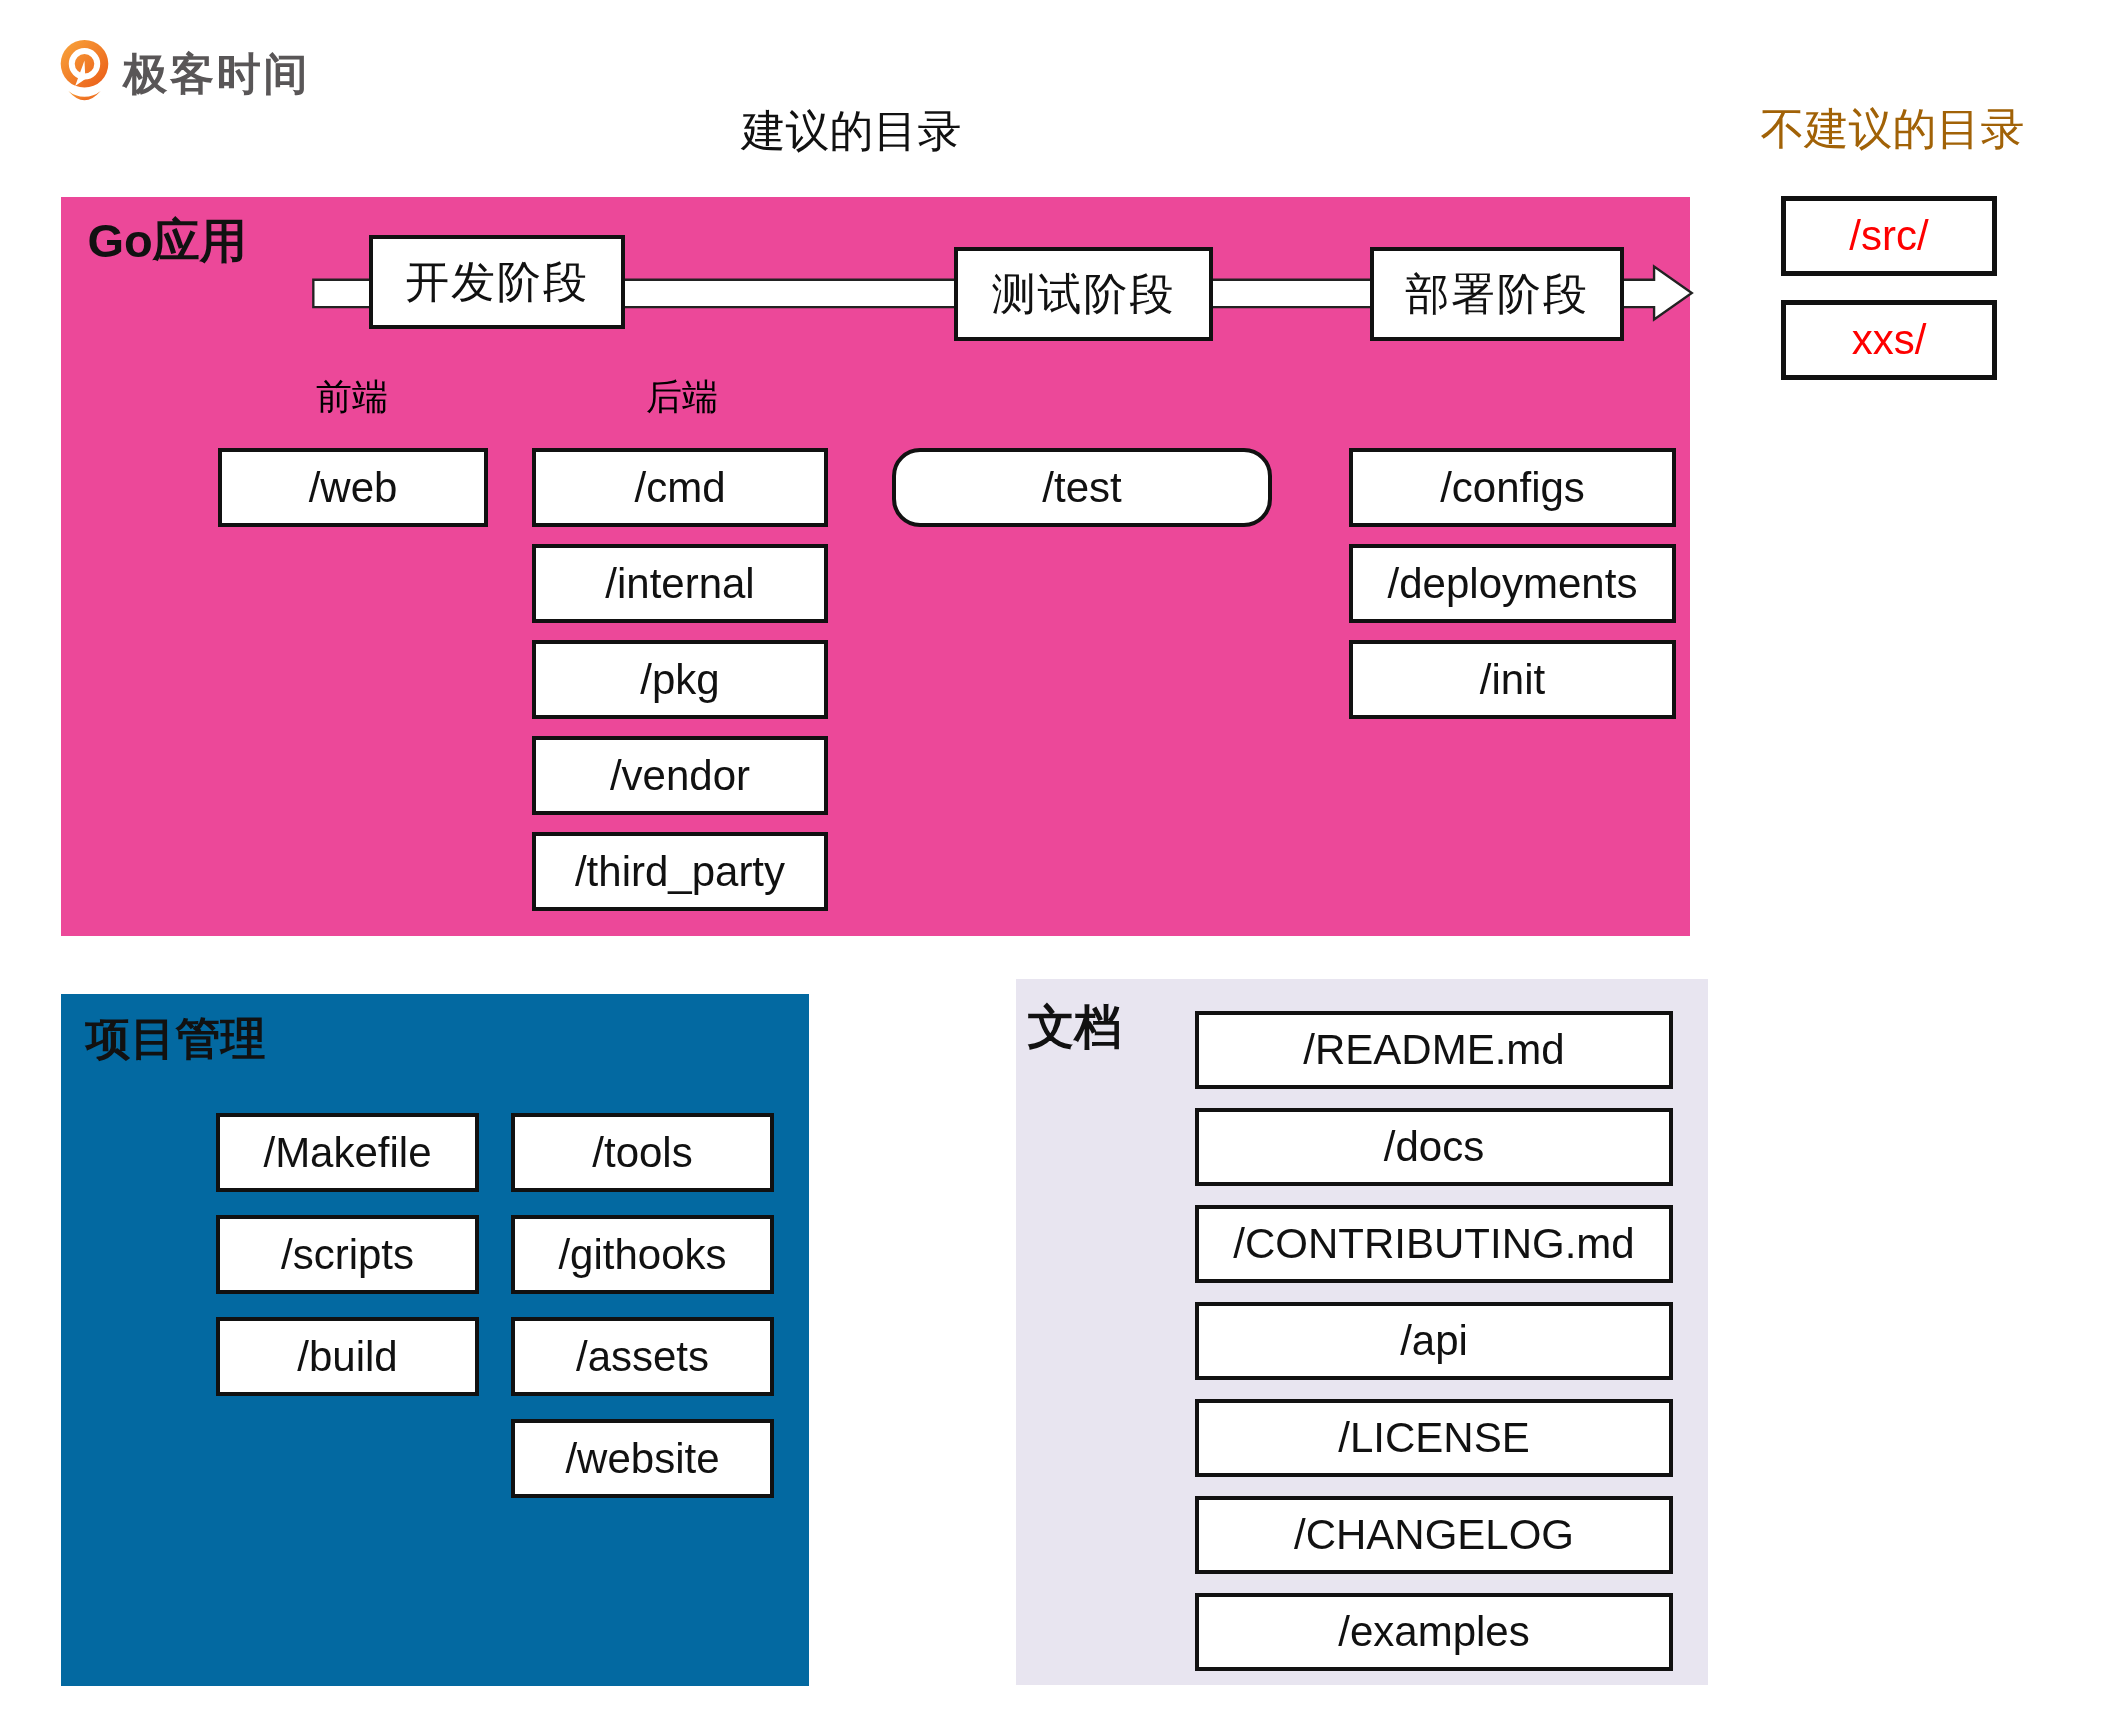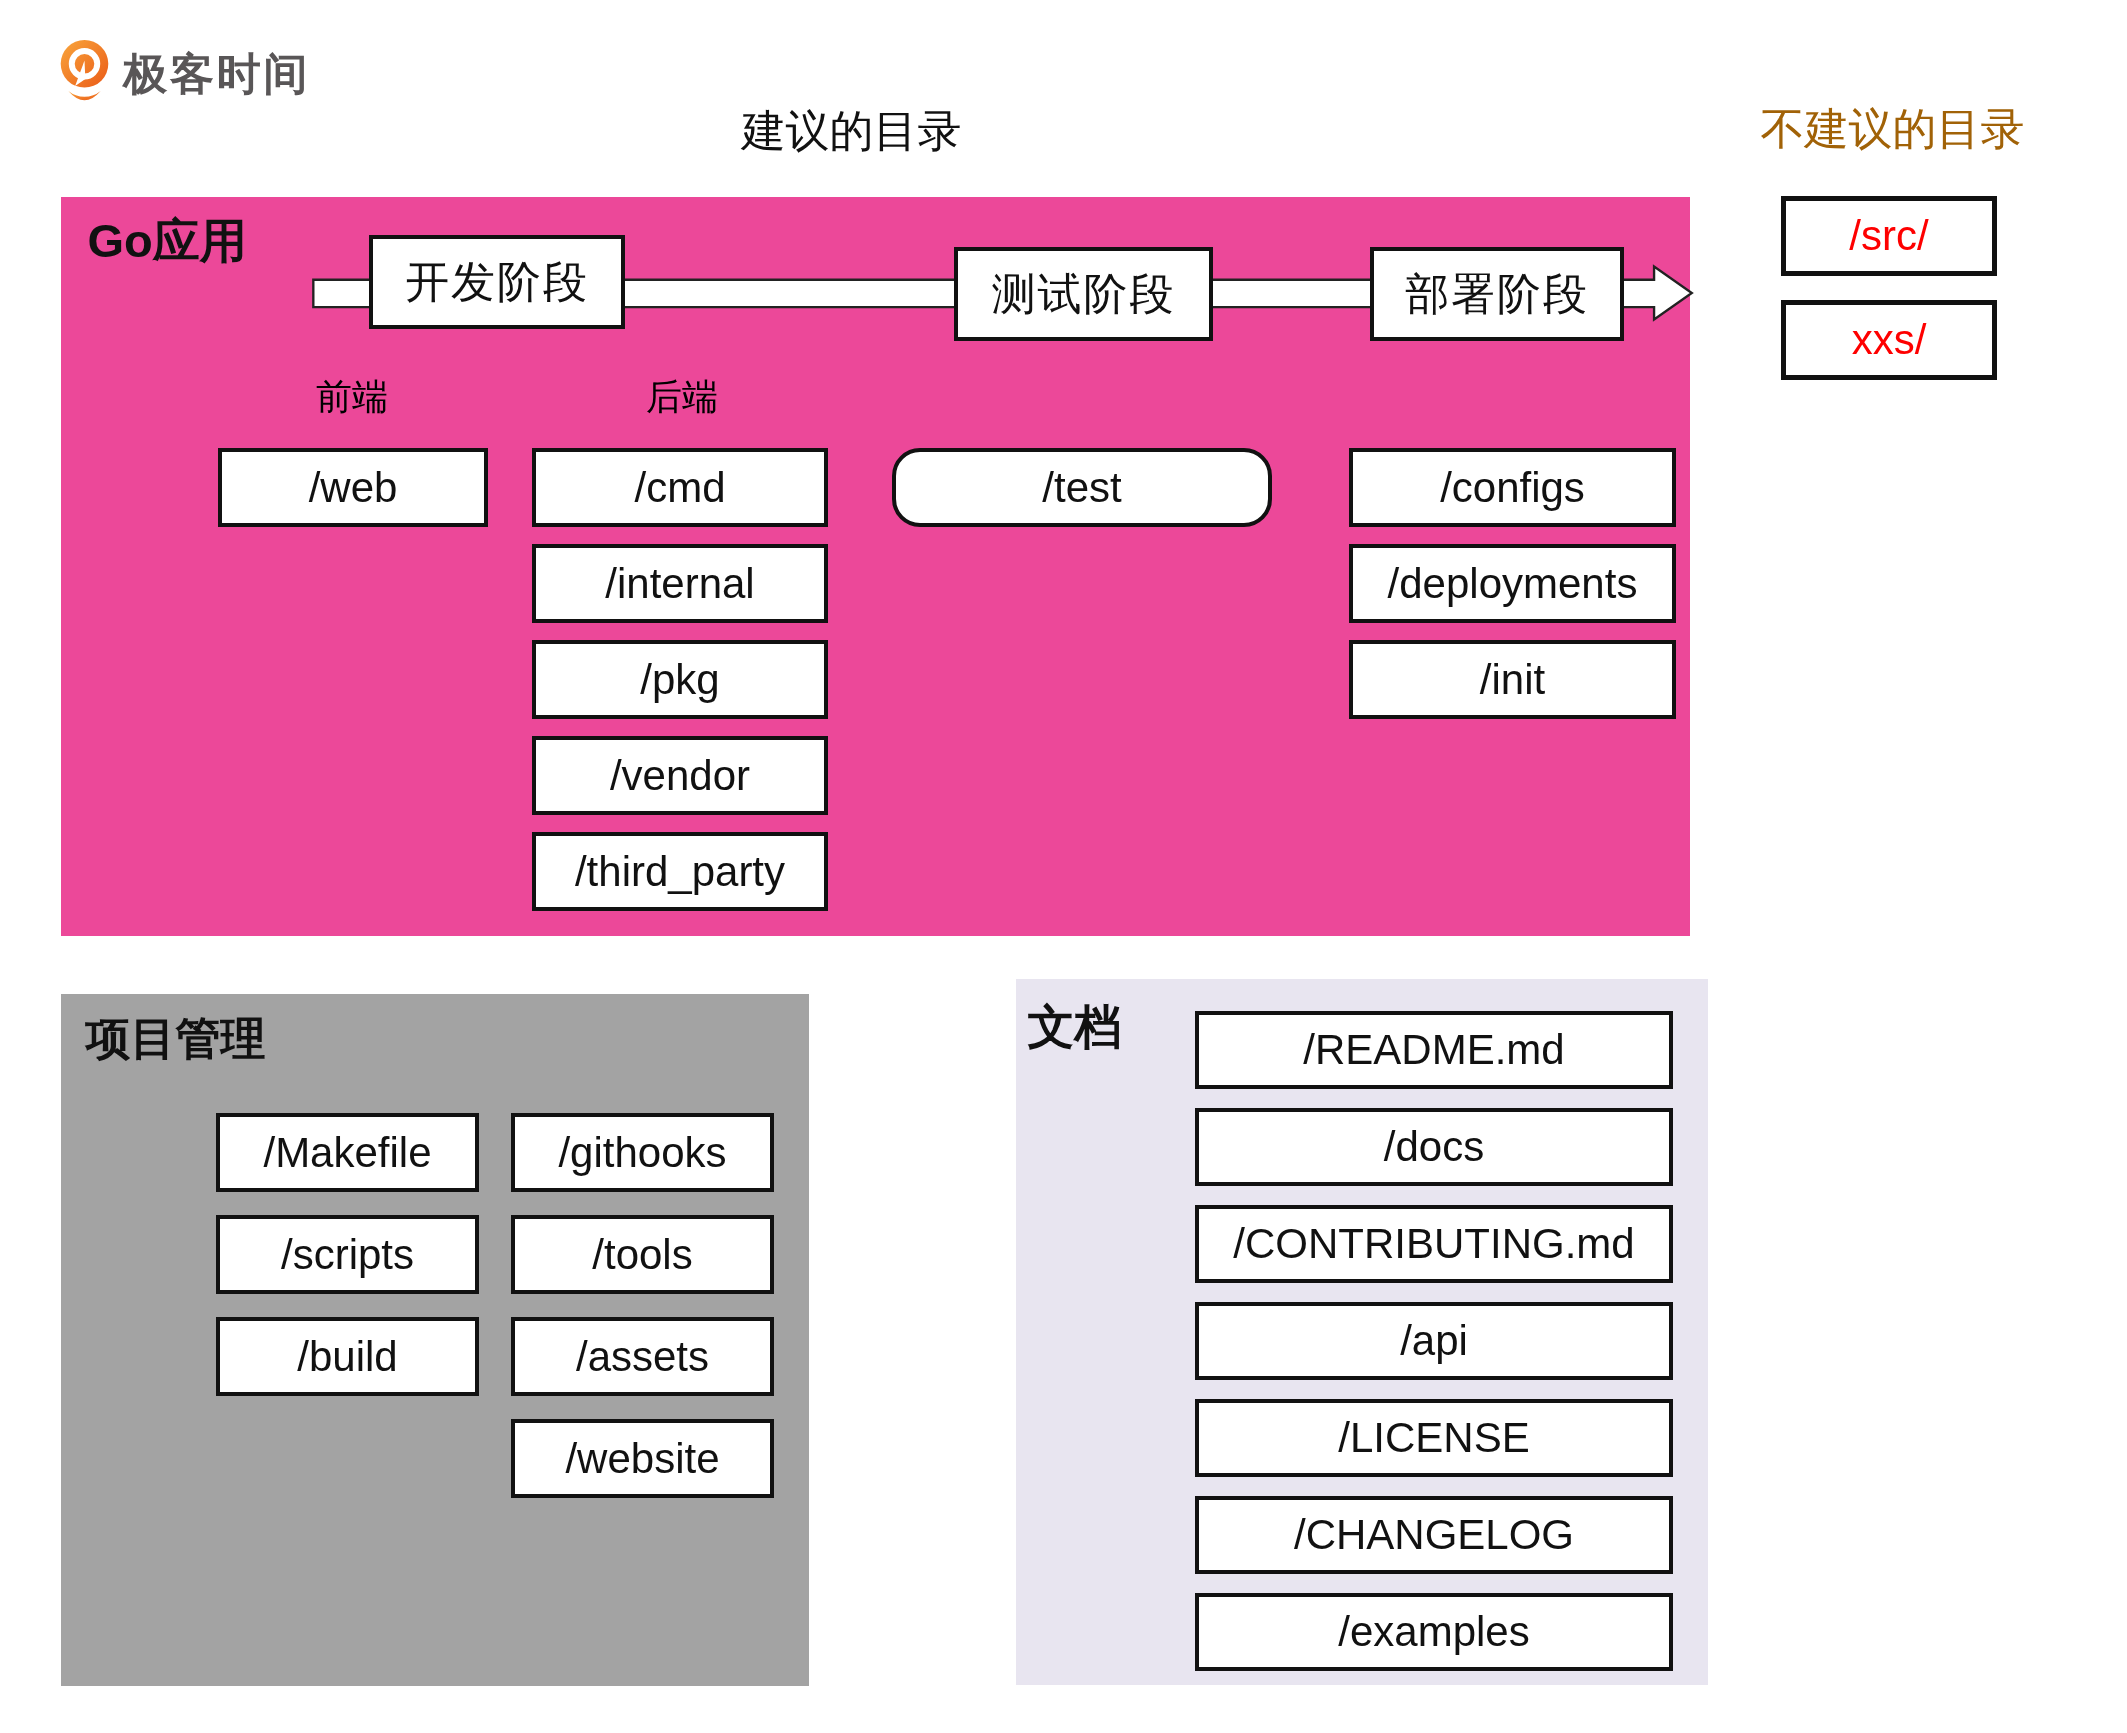--- a/index.html
+++ b/index.html
@@ -15,21 +15,21 @@
   .logo-icon{width:51px;height:72px;flex:0 0 auto;}
   .logo-text{margin-left:13.2px;font-size:44px;font-weight:700;color:#595657;letter-spacing:2.8px;white-space:nowrap;}
 
   
   .main-title{left:662px;top:102px;width:379px;text-align:center;font-size:44px;color:#111;}
   .bad-title{left:1694px;top:100px;width:397px;text-align:center;font-size:44px;color:#a16207;}
 
   
   .panel{position:absolute;}
   .panel-go{left:61px;top:197px;width:1629px;height:739px;background:#ec4899;}
-  .panel-pm{left:61px;top:994px;width:748px;height:692px;background:#a3a3a3;}
+  .panel-pm{left:61px;top:994px;width:748px;height:692px;background:#0369a1;}
   .panel-doc{left:1016px;top:979px;width:692px;height:706px;background:#e8e5f0;}
   .panel-label{position:absolute;font-weight:700;color:#111;white-space:nowrap;}
 
   
   .flow-arrow{left:303px;top:260px;width:1401px;height:66px;z-index:1;}
 
   
   .stage-box{
     position:absolute;z-index:2;background:#fff;border:4.7px solid #111;box-sizing:border-box;
     display:flex;align-items:center;justify-content:center;
@@ -144,24 +144,24 @@
       <span>/scripts</span>
     </div>
     <div class="dir-box" style="height:79px;">
       <span>/build</span>
     </div>
   </div>
 
 <div class="dir-col" style="left:511px;top:1113px;width:263px;gap:23px;">
 
 <div class="dir-box" style="height:79px;">
+      <span>/tools</span>
+    </div>
+    <div class="dir-box" style="height:79px;">
       <span>/githooks</span>
-    </div>
-    <div class="dir-box" style="height:79px;">
-      <span>/tools</span>
     </div>
     <div class="dir-box" style="height:79px;">
       <span>/assets</span>
     </div>
     <div class="dir-box" style="height:79px;">
       <span>/website</span>
     </div>
   </div>
 
 <div class="panel panel-doc">

